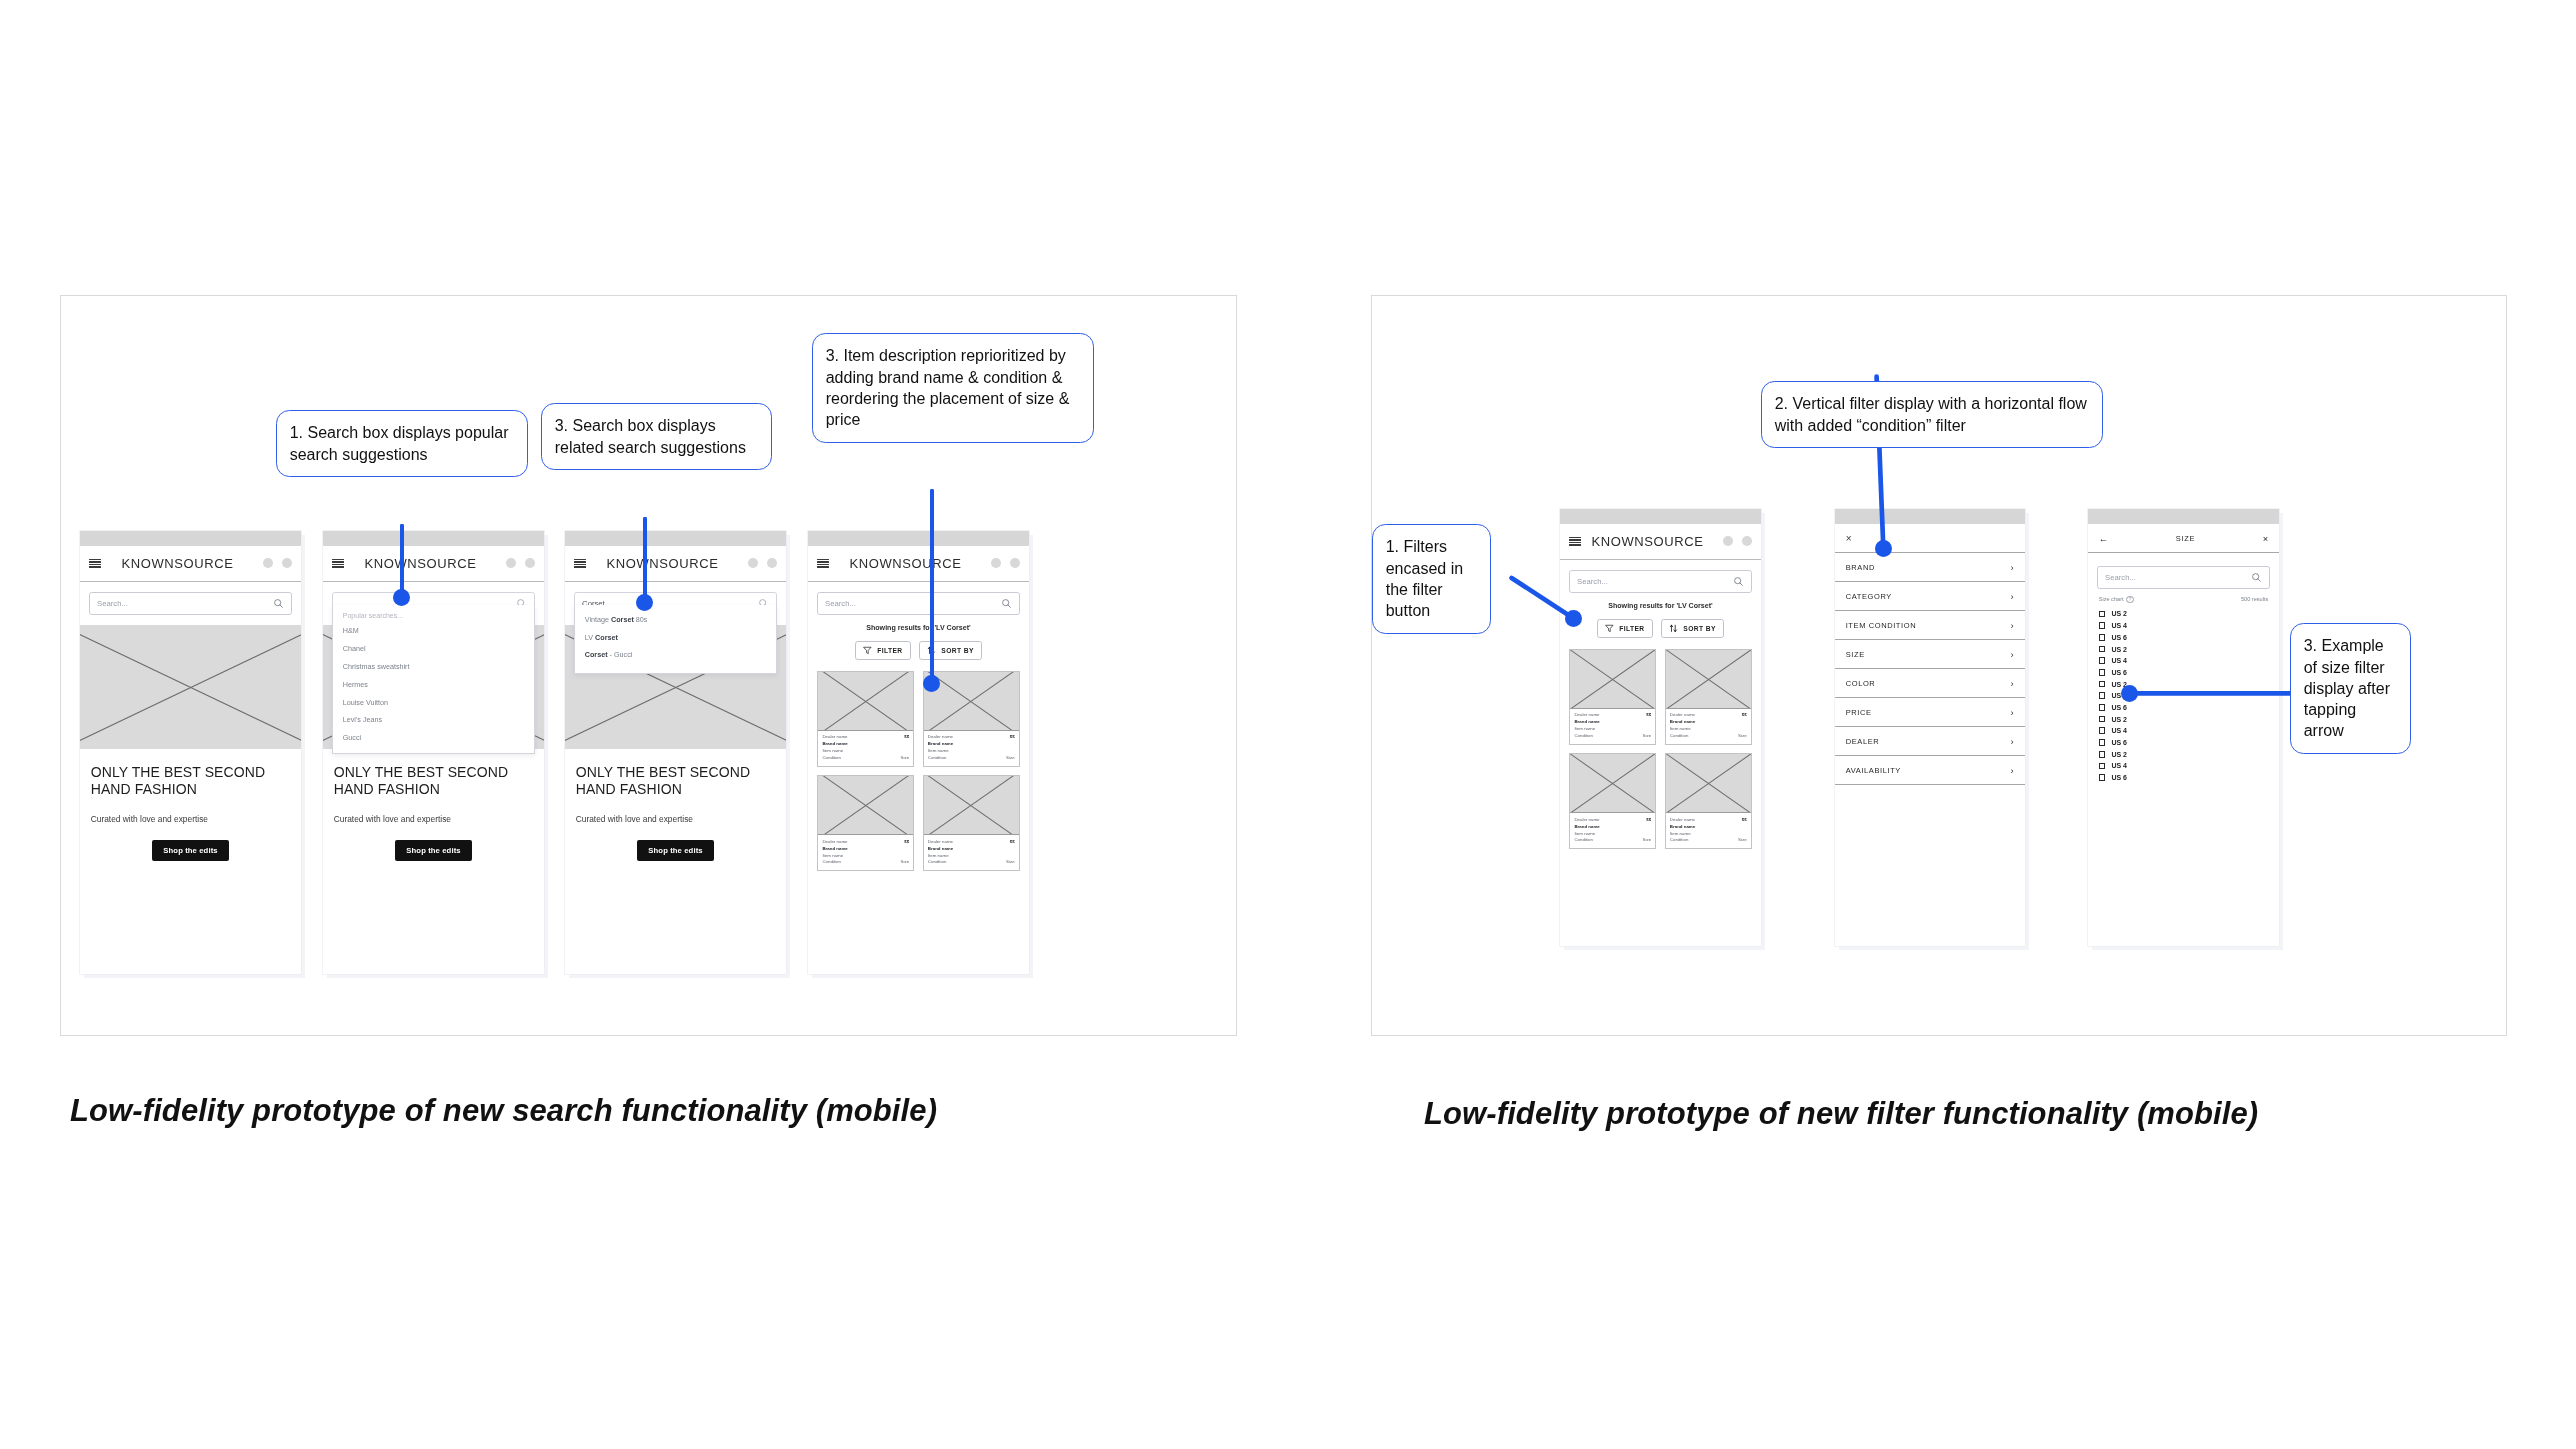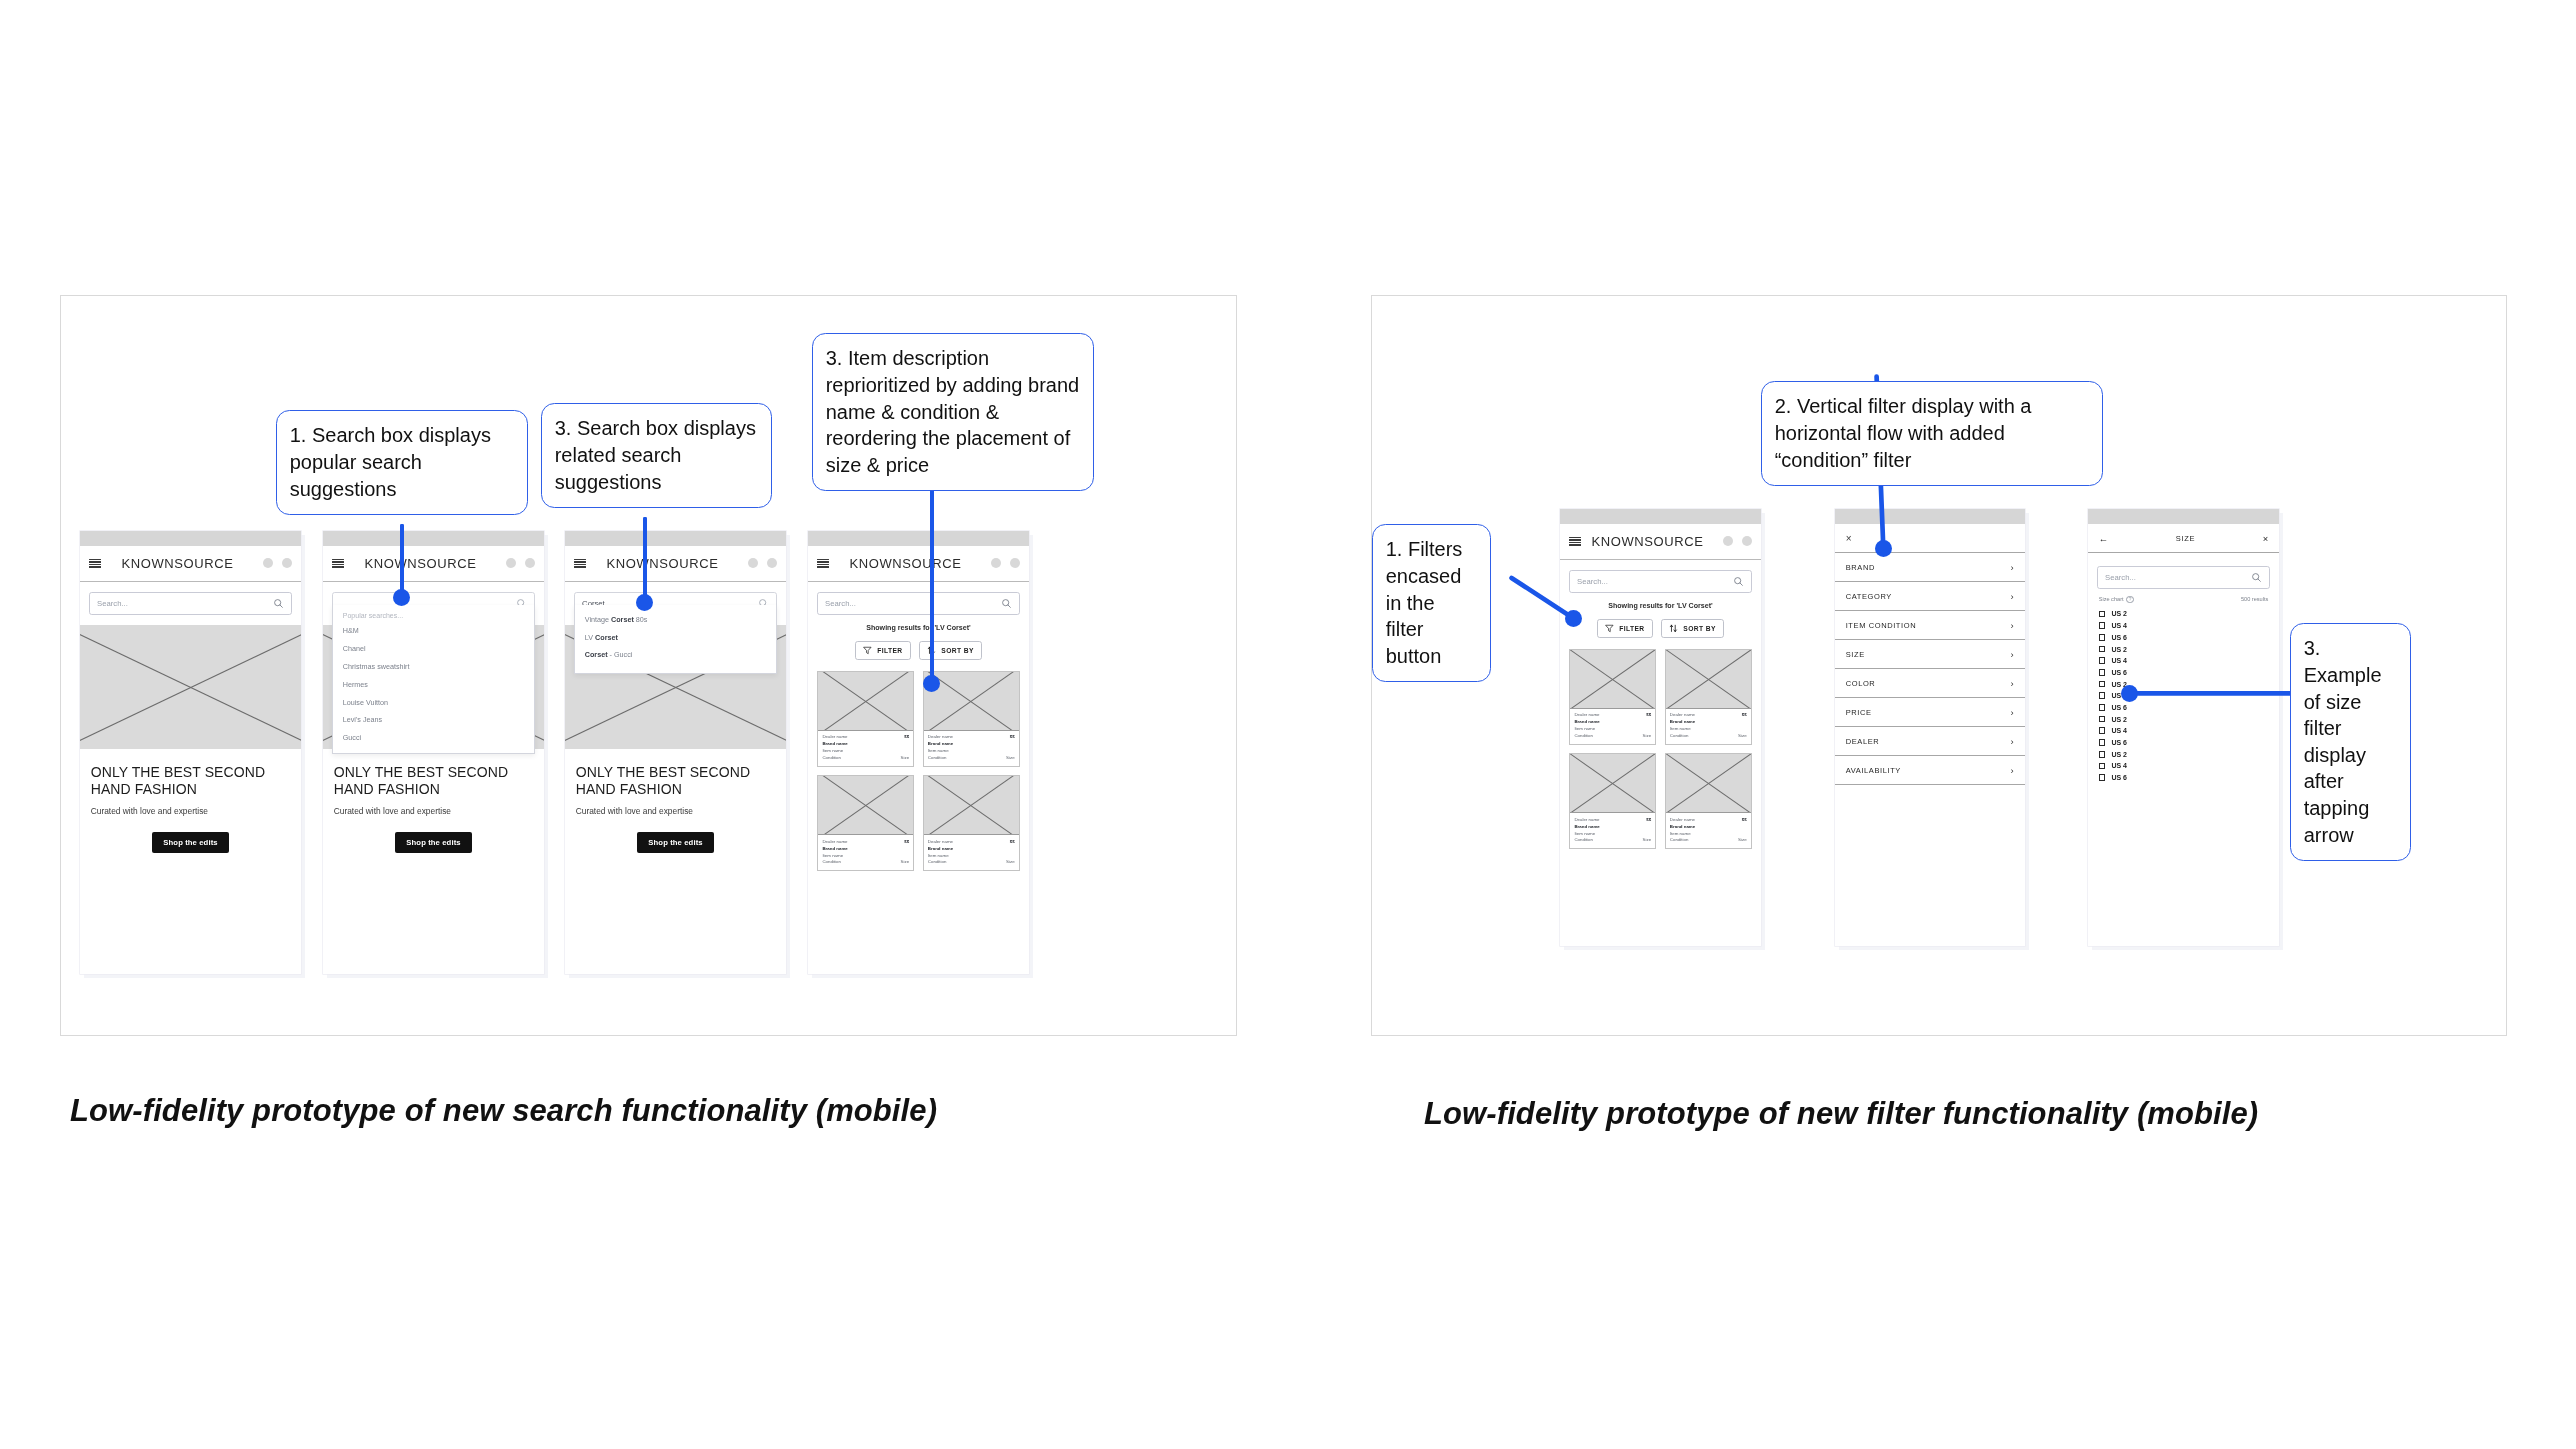--- a/index.html
+++ b/index.html
@@ -72,21 +72,21 @@
   .hero-x::before, .hero-x::after {
     content: ""; position: absolute; left: -6%; top: 50%;
     width: 112%; height: 0.9px; background: #6c6c6c;
     transform-origin: center;
   }
   .hero-x::before { transform: rotate(25.5deg); }
   .hero-x::after  { transform: rotate(-25.5deg); }
 
   .hero-copy { padding: 14.8px 10.7px 0 10.7px; }
   .hero-title { font-size: 14px; line-height: 1.26; color: #1d1d1d; letter-spacing: 0.1px; }
-  .hero-sub { margin-top: 7px; font-size: 8.4px; color: #3a3a3a; }
+  .hero-sub { margin-top: 15px; font-size: 8.4px; color: #3a3a3a; }
   .cta-wrap { display: flex; justify-content: center; margin-top: 16px; }
   .cta {
     background: #111; color: #fff; font-size: 7.7px; font-weight: 700;
     padding: 6px 11.4px; border-radius: 2px; letter-spacing: 0.1px;
   }
 
   
   .suggest-panel {
     position: absolute; background: #fff;
     border: 0.7px solid #d3d5dd; border-top: none;
@@ -152,21 +152,21 @@
   .cbox { width: 6.7px; height: 6.7px; border: 0.9px solid #2a2a2a; flex: none; }
   .size-opt span { font-size: 7px; font-weight: 700; color: #1b1b1b; }
 
   
   .callout {
     position: absolute;
     border: 1.7px solid #2f5fe8;
     border-radius: 13.4px;
     background: #fff;
     padding: 11.4px 12.7px;
-    font-size: 20px;
+    font-size: 16px;
     line-height: 1.33;
     color: #111;
     z-index: 30;
   }
   .leader {
     position: absolute; background: #1a56e8; z-index: 20; border-radius: 1.3px;
   }
   .leader-dot {
     position: absolute; width: 17.4px; height: 17.4px; border-radius: 50%;
     background: #1a56e8; z-index: 22;

